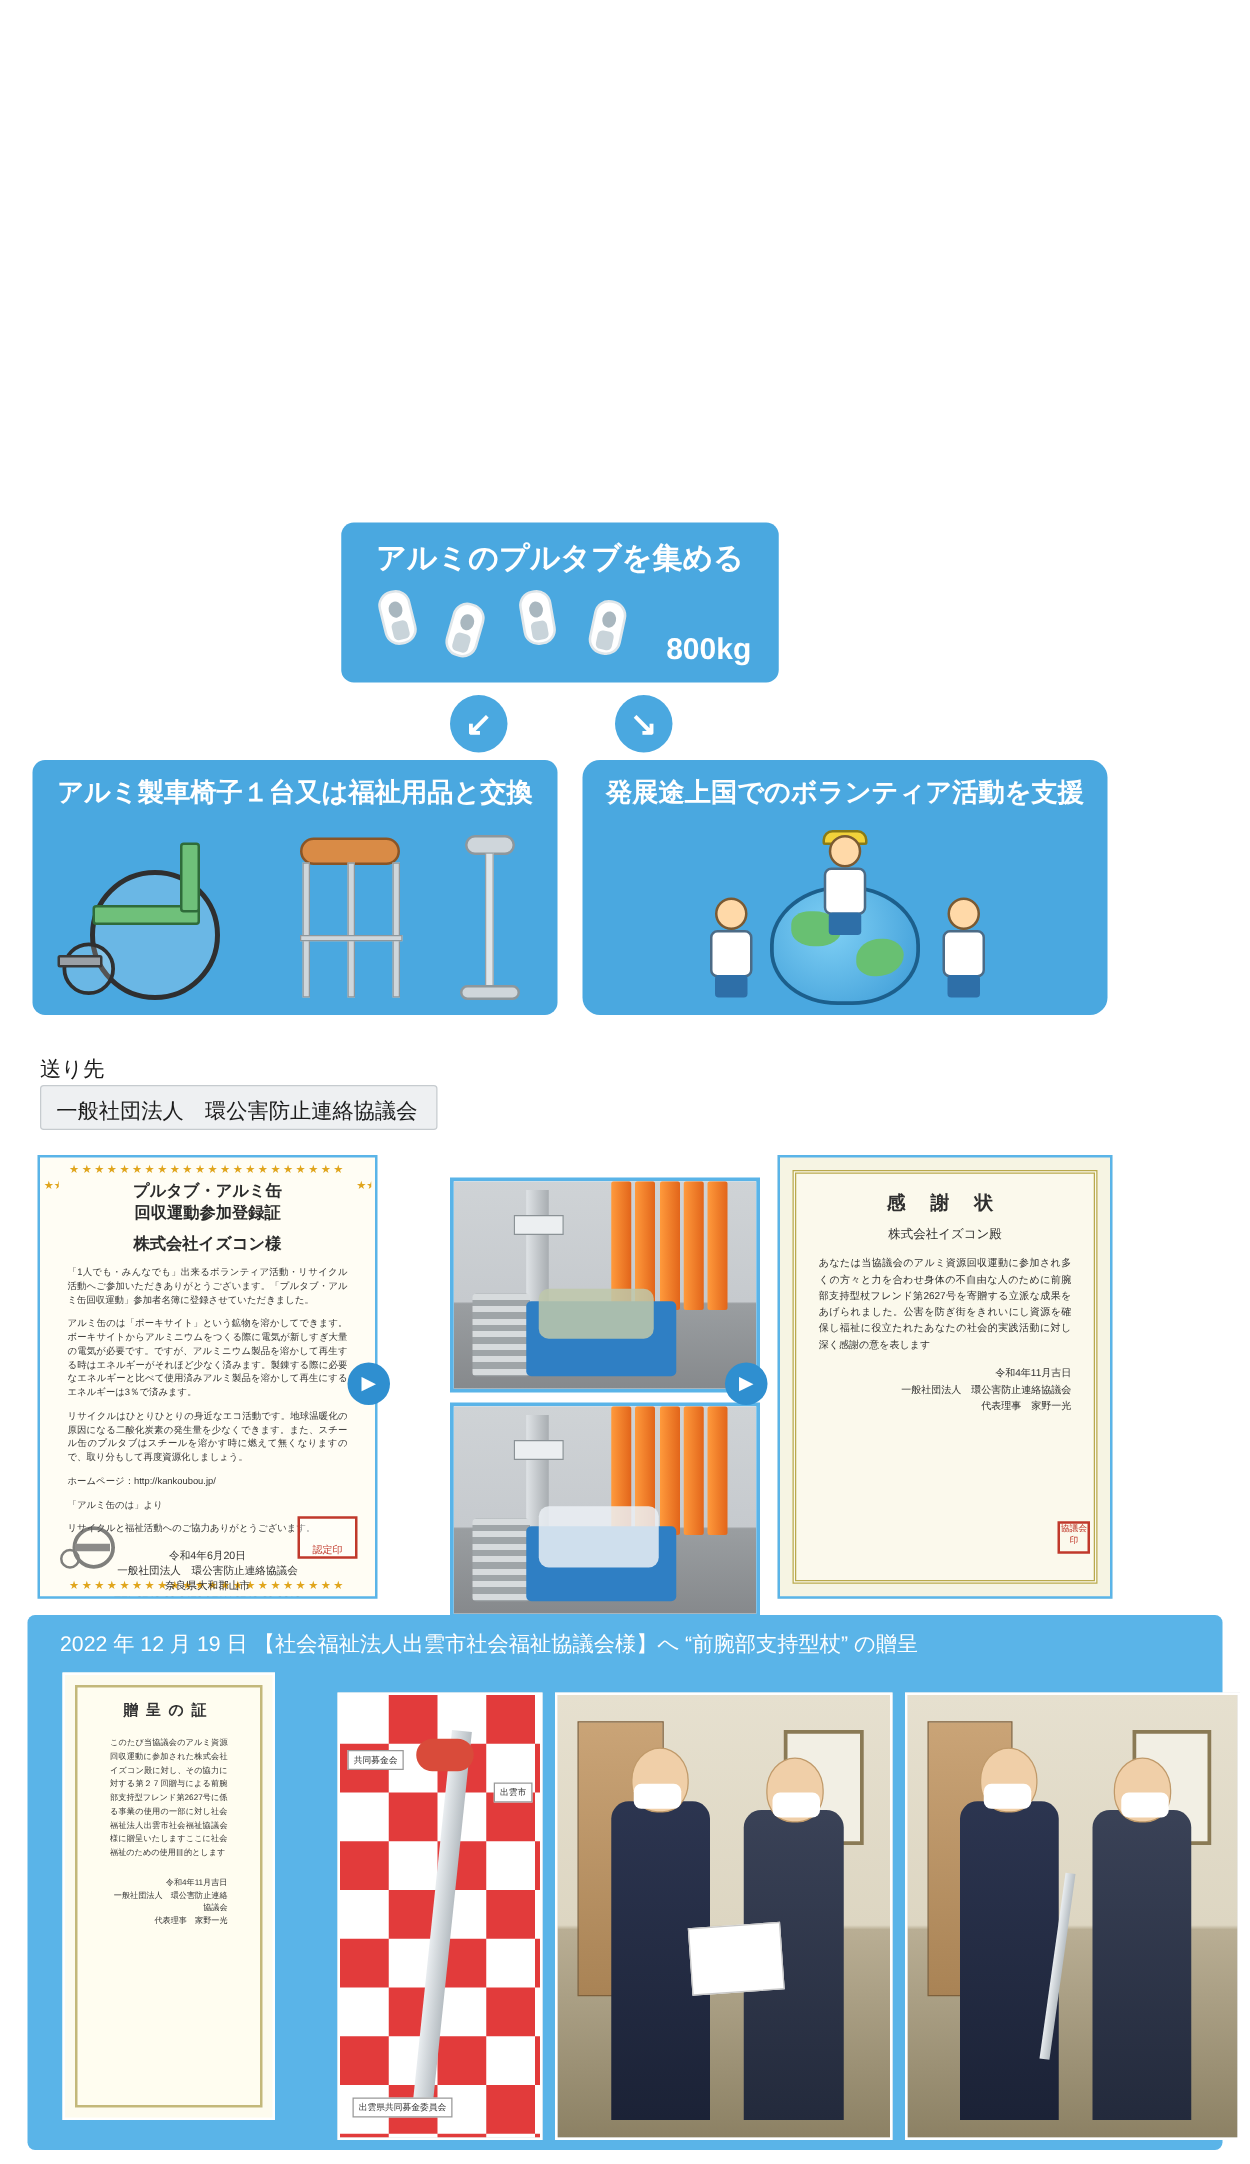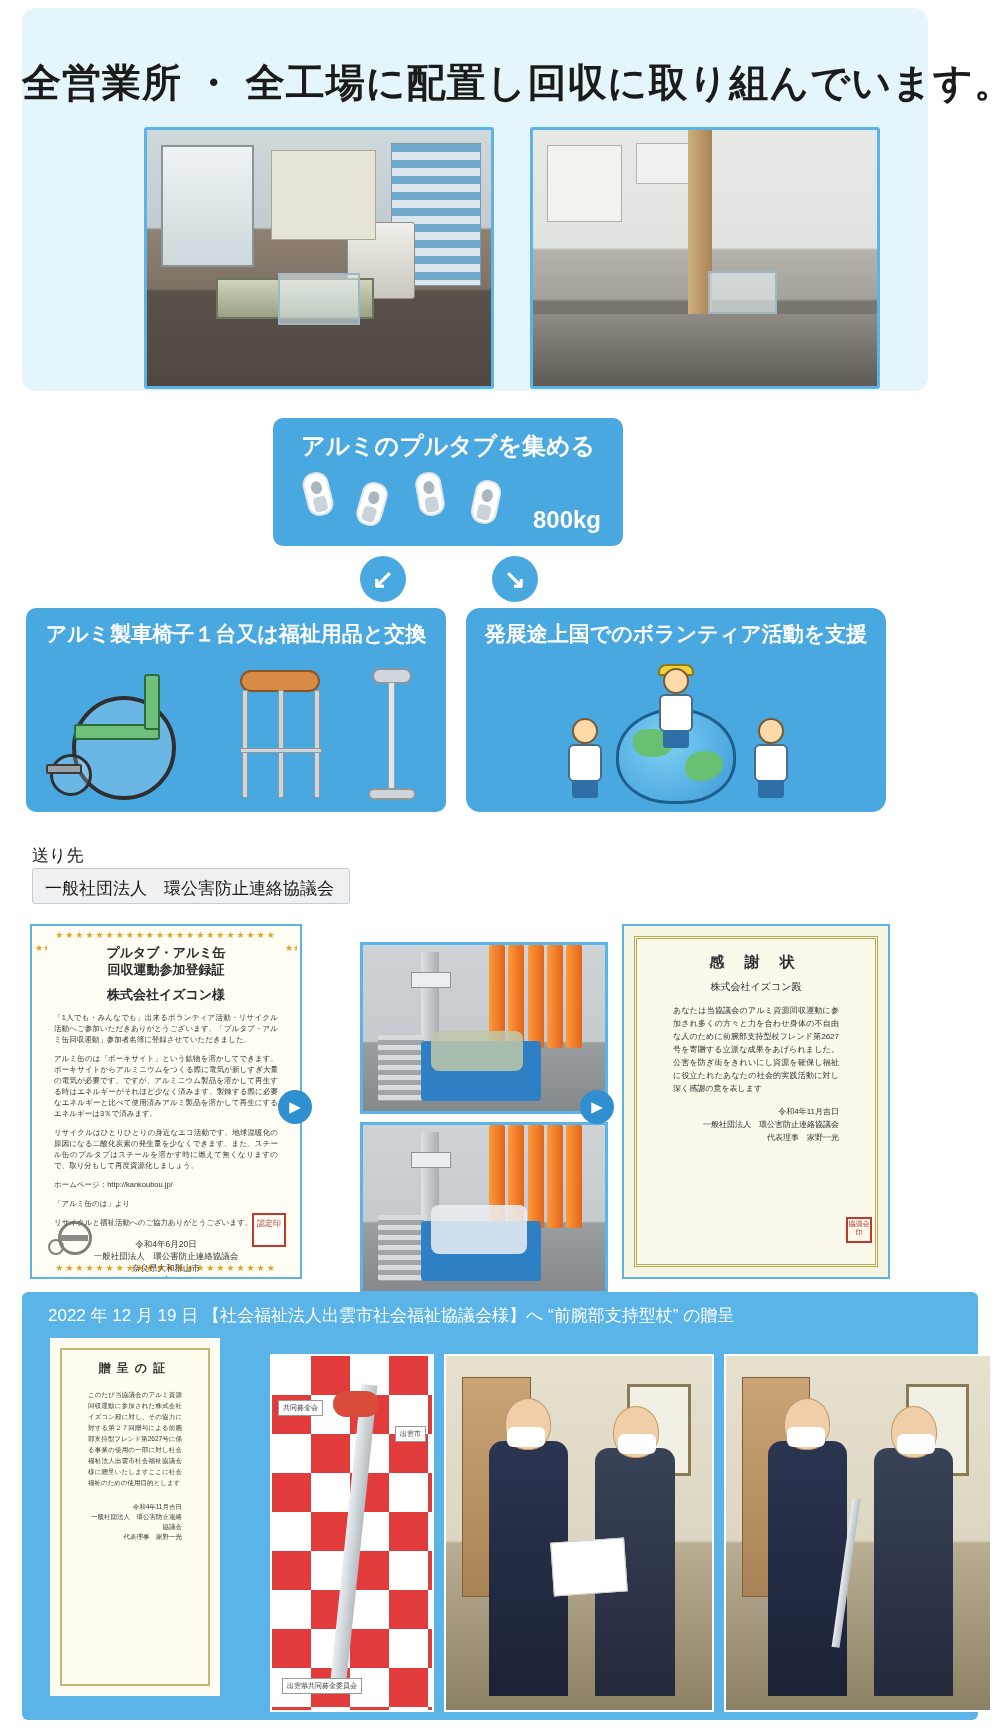--- a/index.html
+++ b/index.html
@@ -311,39 +311,39 @@
     font-size: 9px; color: #e0a51c; line-height: 12px; text-align: center; overflow: hidden;
   }
   .cert-side.l { left: 3px; } .cert-side.r { right: 3px; }
 
   .cert-body { position: absolute; left: 22px; right: 22px; top: 18px; }
   .cert-h1 { text-align: center; font-size: 13px; font-weight: bold; color: #2b2b2b; line-height: 17px; }
   .cert-h2 { text-align: center; font-size: 13px; font-weight: bold; color: #2b2b2b; margin-top: 8px; }
   .cert-p { font-size: 7.5px; color: #333; line-height: 11px; margin-top: 8px; text-align: justify; }
   .cert-foot { text-align: center; font-size: 8.5px; color: #333; margin-top: 10px; line-height: 12px; }
   .cert-seal {
-    position: absolute; right: 14px; bottom: 30px; width: 34px; height: 34px;
+    position: absolute; right: 14px; bottom: 30px; width: 48px; height: 34px;
     border: 2px solid #c0392b; color: #c0392b; font-size: 8px; text-align: center;
-    line-height: 10px; padding-top: 4px; background: rgba(255,255,255,.4);
+    line-height: 10px; padding-top: 20px; background: rgba(255,255,255,.4);
   }
   .cert-chair {
     position: absolute; left: 16px; bottom: 18px; width: 52px; height: 46px;
     opacity: .75;
   }
   .cert-chair .w { position: absolute; border: 3px solid #555; border-radius: 50%; }
   .cert-chair .w1 { left: 10px; top: 8px; width: 34px; height: 34px; }
   .cert-chair .w2 { left: 0px; top: 26px; width: 16px; height: 16px; border-width: 2px; }
   .cert-chair .s { position: absolute; left: 12px; top: 22px; width: 28px; height: 6px; background: #666; }
 
   
   .thanks-inner {
     position: absolute; left: 10px; top: 10px; right: 10px; bottom: 10px;
     border: 3px double #b9a94d;
     background: #fbf9ec;
-    padding: 14px 36px;
+    padding: 14px 18px;
   }
   .thanks-title { text-align: center; font-size: 15px; letter-spacing: 8px; font-weight: bold; color: #2f2f2f; }
   .thanks-sub { text-align: center; font-size: 10px; margin-top: 8px; color: #2f2f2f; }
   .thanks-p { font-size: 8px; line-height: 13px; color: #2f2f2f; margin-top: 10px; text-align: justify; }
   .thanks-foot { font-size: 8px; line-height: 13px; color: #2f2f2f; margin-top: 10px; text-align: right; }
   .thanks-seal {
     position: absolute; right: 16px; bottom: 34px; width: 26px; height: 26px;
     border: 2px solid #c0392b; color: #c0392b; font-size: 7px; text-align: center; line-height: 9px;
   }
 
@@ -492,42 +492,20 @@
   .bb-room .stick {
     position: absolute; left: 44%; top: 40%; width: 8px; height: 150px;
     background: linear-gradient(to right, #e9edf0, #b6bdc2); transform: rotate(8deg);
   }
 </style>
 </head>
 <body>
 
 <div class="page">
 
-  <section class="top-banner">
-    <h1 class="top-title">全営業所 ・ 全工場に配置し回収に取り組んでいます。</h1>
-
-    <figure class="photo-frame photo-a">
-      <div class="ph-office1">
-        <span class="rack"></span>
-        <span class="machine"></span>
-        <span class="tray"></span>
-        <span class="bin"></span>
-      </div>
-    </figure>
-
-    <figure class="photo-frame photo-b">
-      <div class="ph-office2">
-        <span class="panel"></span>
-        <span class="panel2"></span>
-        <span class="post"></span>
-        <span class="glassbox"></span>
-        <span class="counter"></span>
-      </div>
-    </figure>
-  </section>
 
   <section class="flow-top">
     <div class="flow-top-title">アルミのプルタブを集める</div>
     <div class="tabs-row">
       <span class="pulltab pt1">
           <i></i>
           <b></b>
         </span>
       <span class="pulltab pt2">
           <i></i>

